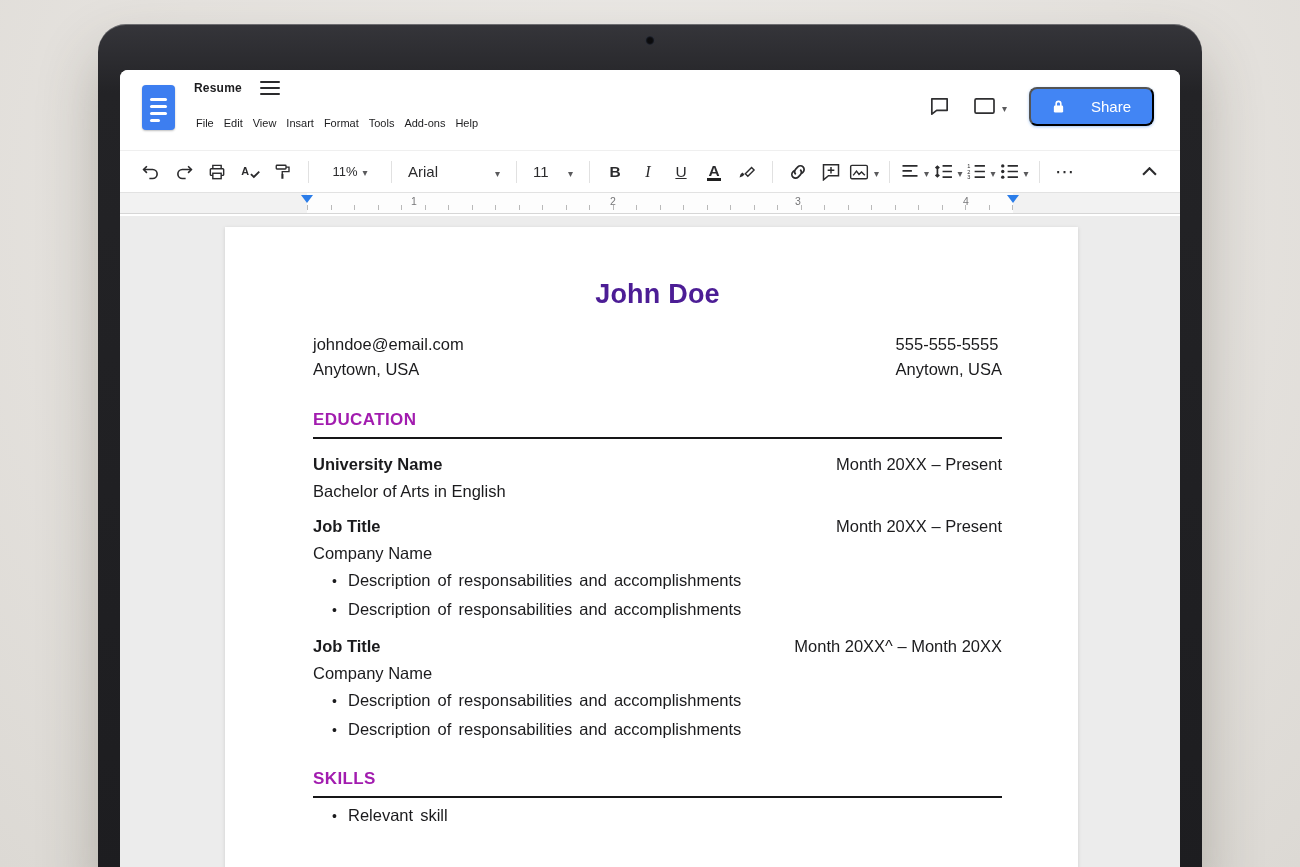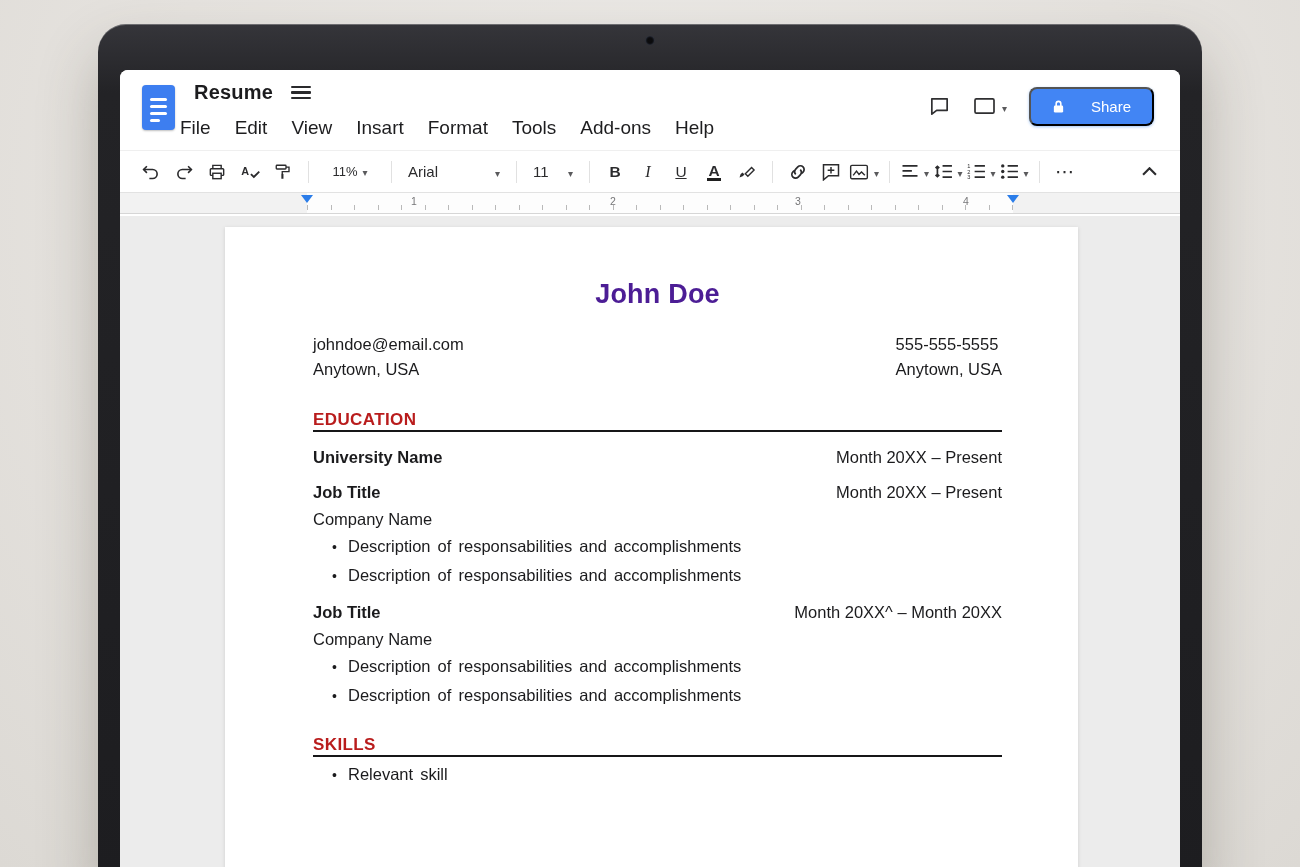--- a/index.html
+++ b/index.html
@@ -26,25 +26,25 @@
   
   .app-header { position: relative; height: 80px; background: #fff; }
   .docs-icon { position: absolute; left: 22px; top: 15px; width: 33px; height: 45px;
     background: #3d7ef0; border-radius: 4px; box-shadow: 0 1px 2px rgba(0,0,0,.25); }
   .docs-icon .dline { position: absolute; left: 8px; right: 8px; height: 3px; background: #fff; border-radius: 2px; }
   .docs-icon .dline:nth-child(1){ top: 13px; }
   .docs-icon .dline:nth-child(2){ top: 20px; }
   .docs-icon .dline:nth-child(3){ top: 27px; }
   .docs-icon .dline:nth-child(4){ top: 34px; right: 15px; }
   .title-row { position: absolute; left: 74px; top: 11px; display: flex; align-items: center; gap: 18px; }
-  .doc-title { font-size: 20px; font-weight: 700; color: #1c1c1e; letter-spacing: .2px; }
+  .doc-title { font-size: 12px; font-weight: 700; color: #1c1c1e; letter-spacing: .2px; }
   .hamburger { width: 20px; height: 14px; display: flex; flex-direction: column; justify-content: space-between; }
   .hamburger span { height: 2.4px; background: #2a2a2c; border-radius: 1px; }
-  .menu-row { position: absolute; left: 60px; top: 47px; display: flex; gap: 24px;
-    font-size: 19px; color: #1d1d1f; }
+  .menu-row { position: absolute; left: 76px; top: 47px; display: flex; gap: 10px;
+    font-size: 11px; color: #1d1d1f; }
   .menu-item { cursor: default; }
   .header-right { position: absolute; right: 26px; top: 17px; display: flex; align-items: center; gap: 22px; }
   .icon-btn { display: flex; align-items: center; }
   .share-btn {
     display: flex; align-items: center; gap: 26px;
     background: #4285f4; color: #fff; font-size: 15px; font-weight: 500;
     padding: 9px 21px; border-radius: 8px; box-shadow: 0 1px 3px rgba(26,115,232,.4);
   }
   .caret::after { content: "▾"; font-size: 10px; color: #5a5a5c; }
   
@@ -76,22 +76,22 @@
   
   .doc-area { position: absolute; top: 146px; left: 0; right: 0; bottom: 0; background: #ececec; overflow: hidden; }
   .page {
     position: absolute; left: 105px; top: 11px; width: 853px; height: 980px;
     background: #fff; box-shadow: 0 1px 4px rgba(0,0,0,.13);
     padding: 52px 76px 40px 88px; color: #1b1b1d;
   }
   .doc-name { font-size: 27px; font-weight: 700; text-align: center; color: #4c1d95; letter-spacing: .2px; }
   .contact-row { display: flex; justify-content: space-between; margin-top: 22px; font-size: 16.5px; line-height: 25px; }
   .contact-right { text-align: left; }
-  .sec-heading { margin-top: 28px; font-size: 17px; font-weight: 700; letter-spacing: .4px; color: #b91c1c;
-    border-bottom: 2px solid #161618; }
+  .sec-heading { margin-top: 28px; font-size: 17px; font-weight: 700; letter-spacing: .4px; color: #a21caf;
+    border-bottom: 2px solid #161618; padding-bottom: 7px; }
   .entry-row { display: flex; justify-content: space-between; align-items: baseline; margin-top: 16px; font-size: 16.5px; gap: 32px; }
   .etitle { font-weight: 700; }
   .entry-sub { margin-top: 8px; font-size: 16.5px; }
   .bullet-line { display: flex; margin-top: 8px; font-size: 16.5px; word-spacing: 2.5px; }
   .bullet-line::before { content: "•"; width: 16px; margin-left: 19px; flex: none; font-size: 14px; line-height: 21px; }
   .job-block { margin-top: 4px; }
   .job-block + .job-block { margin-top: 14px; }
 </style>
 </head>
 <body>
@@ -314,20 +314,21 @@
             <div>555-555-5555</div>
             <div>Anytown, USA</div>
           </div>
         </div>
 
         <div class="sec-heading">EDUCATION</div>
         <div class="entry-row">
           <span class="etitle">University Name</span>
           <span>Month 20XX – Present</span>
         </div>
+        <div class="entry-sub">Bachelor of Arts in English</div>
 
 
         <div class="job-block">
           <div class="entry-row">
             <span class="etitle">Job Title</span>
             <span>Month 20XX – Present</span>
           </div>
           <div class="entry-sub">Company Name</div>
           <div class="bullet-line">
               <span>Description of responsabilities and accomplishments</span>

